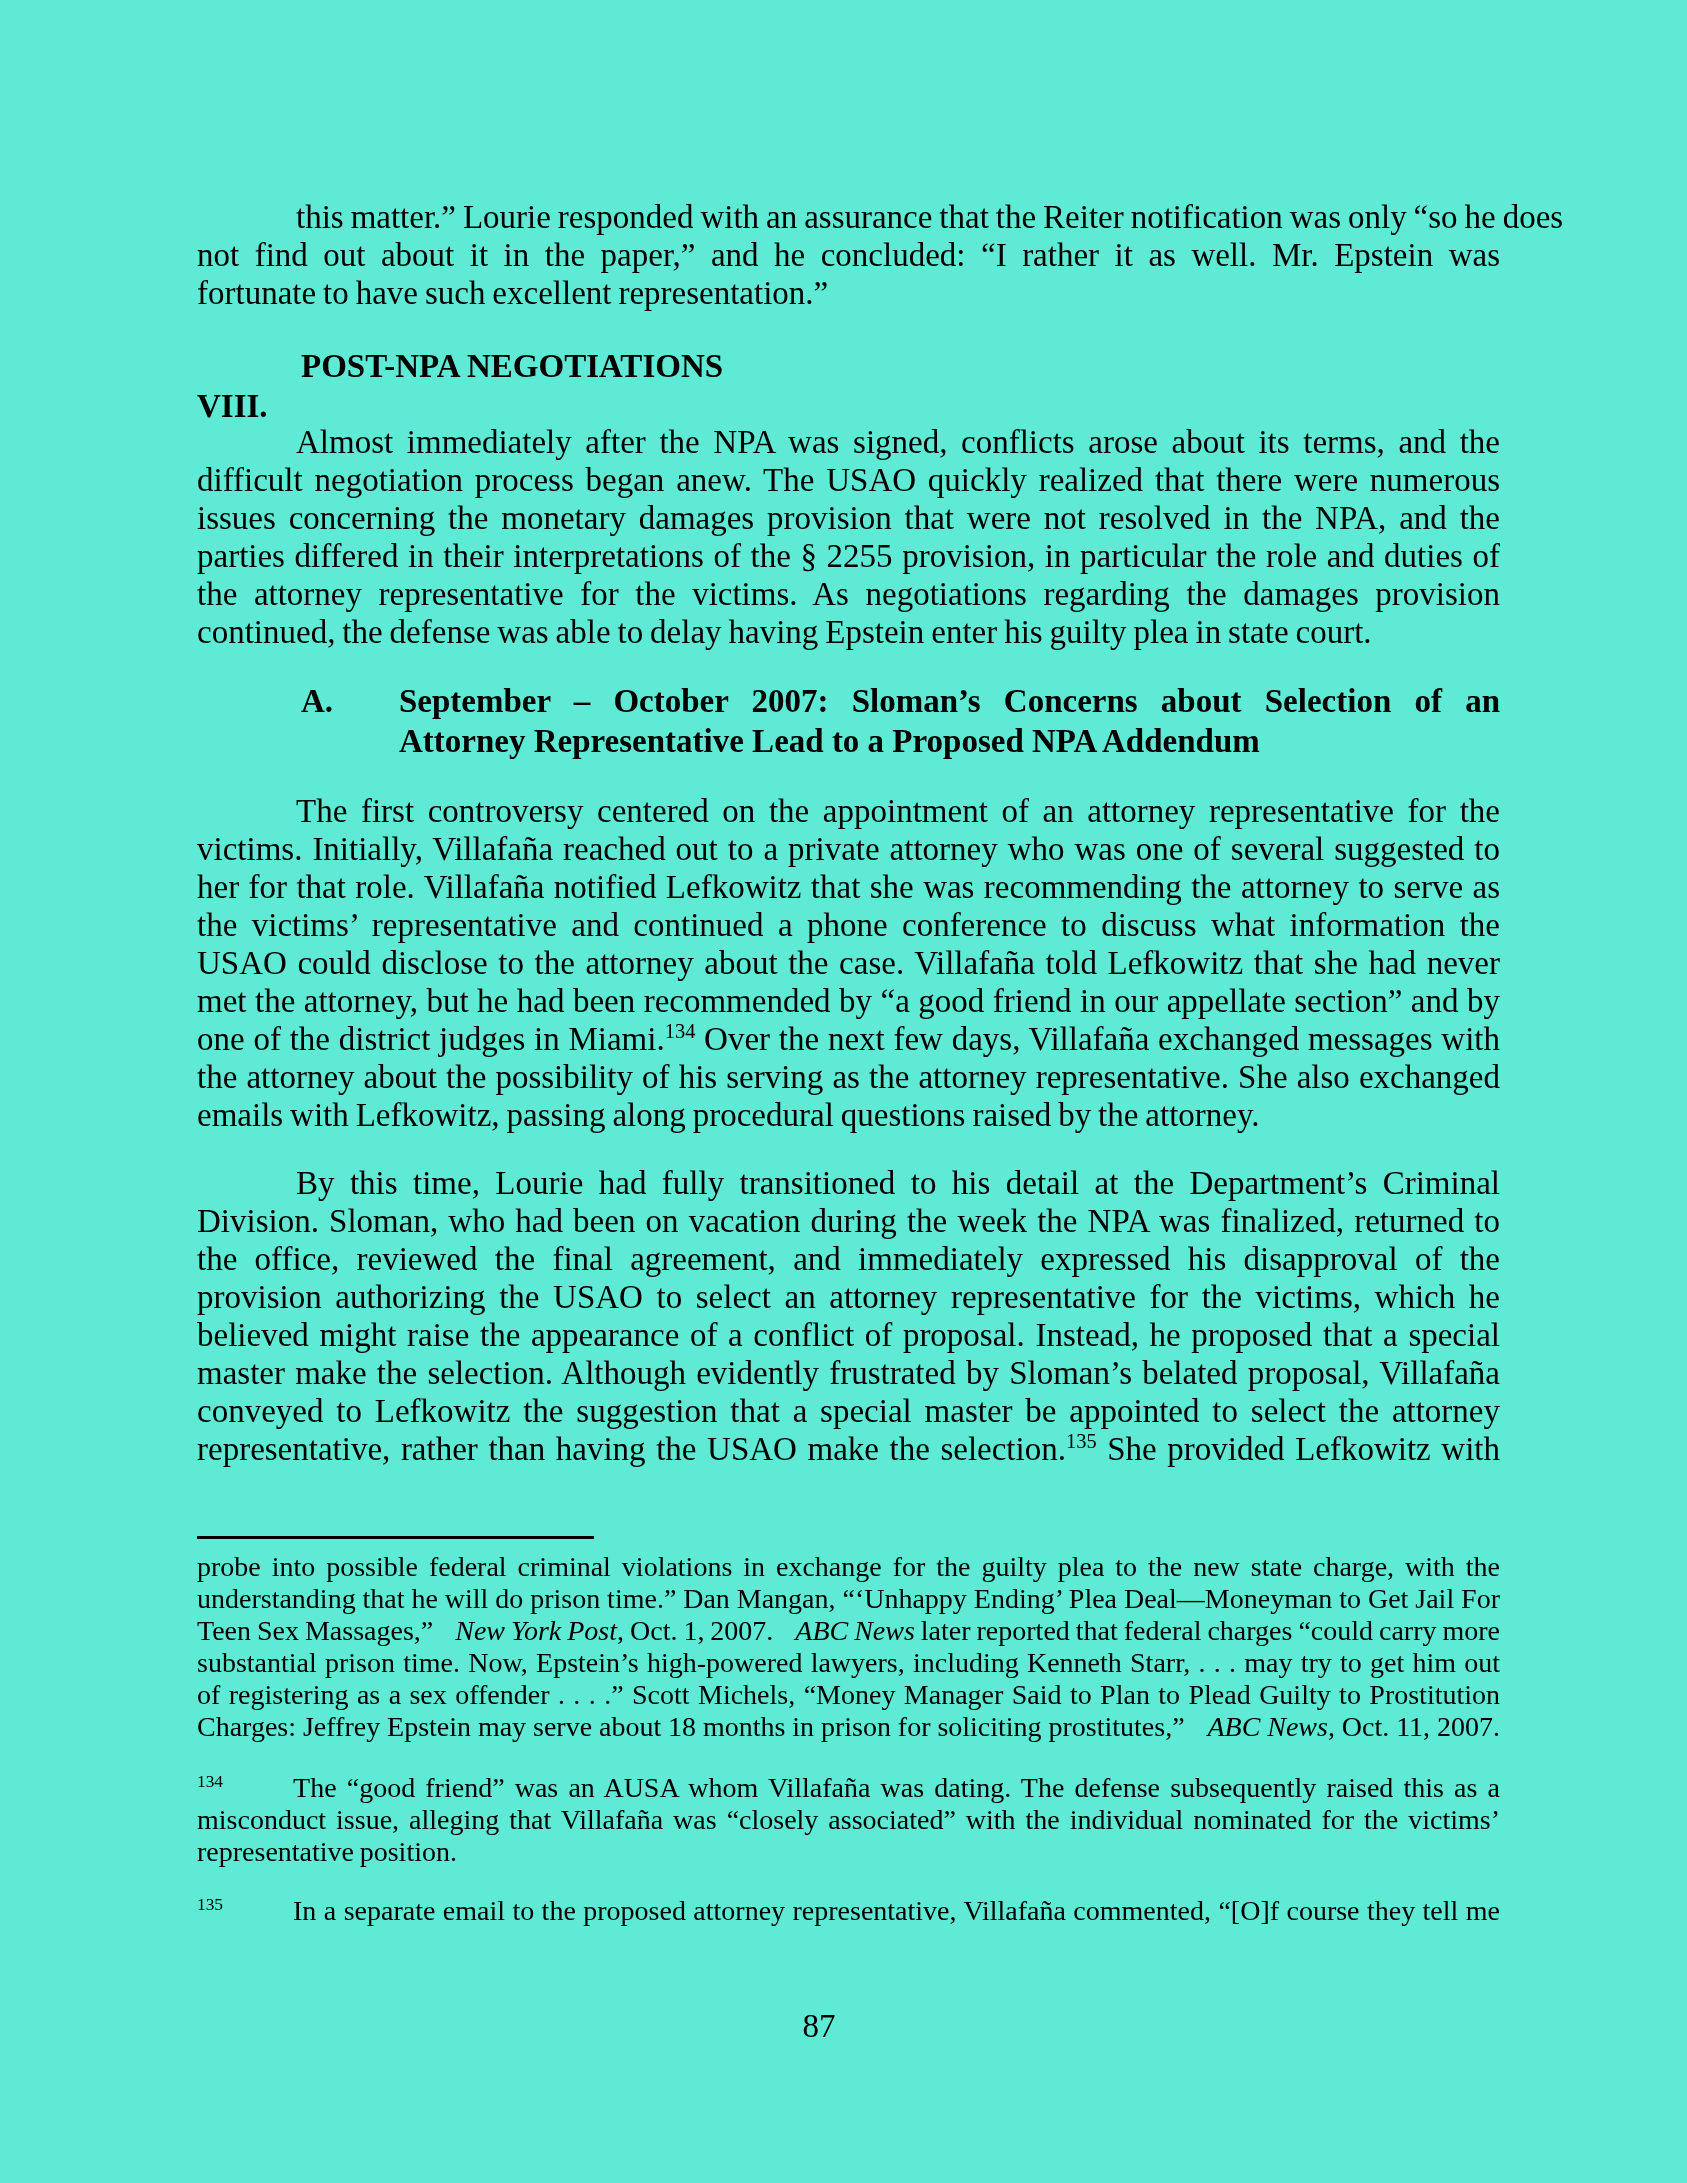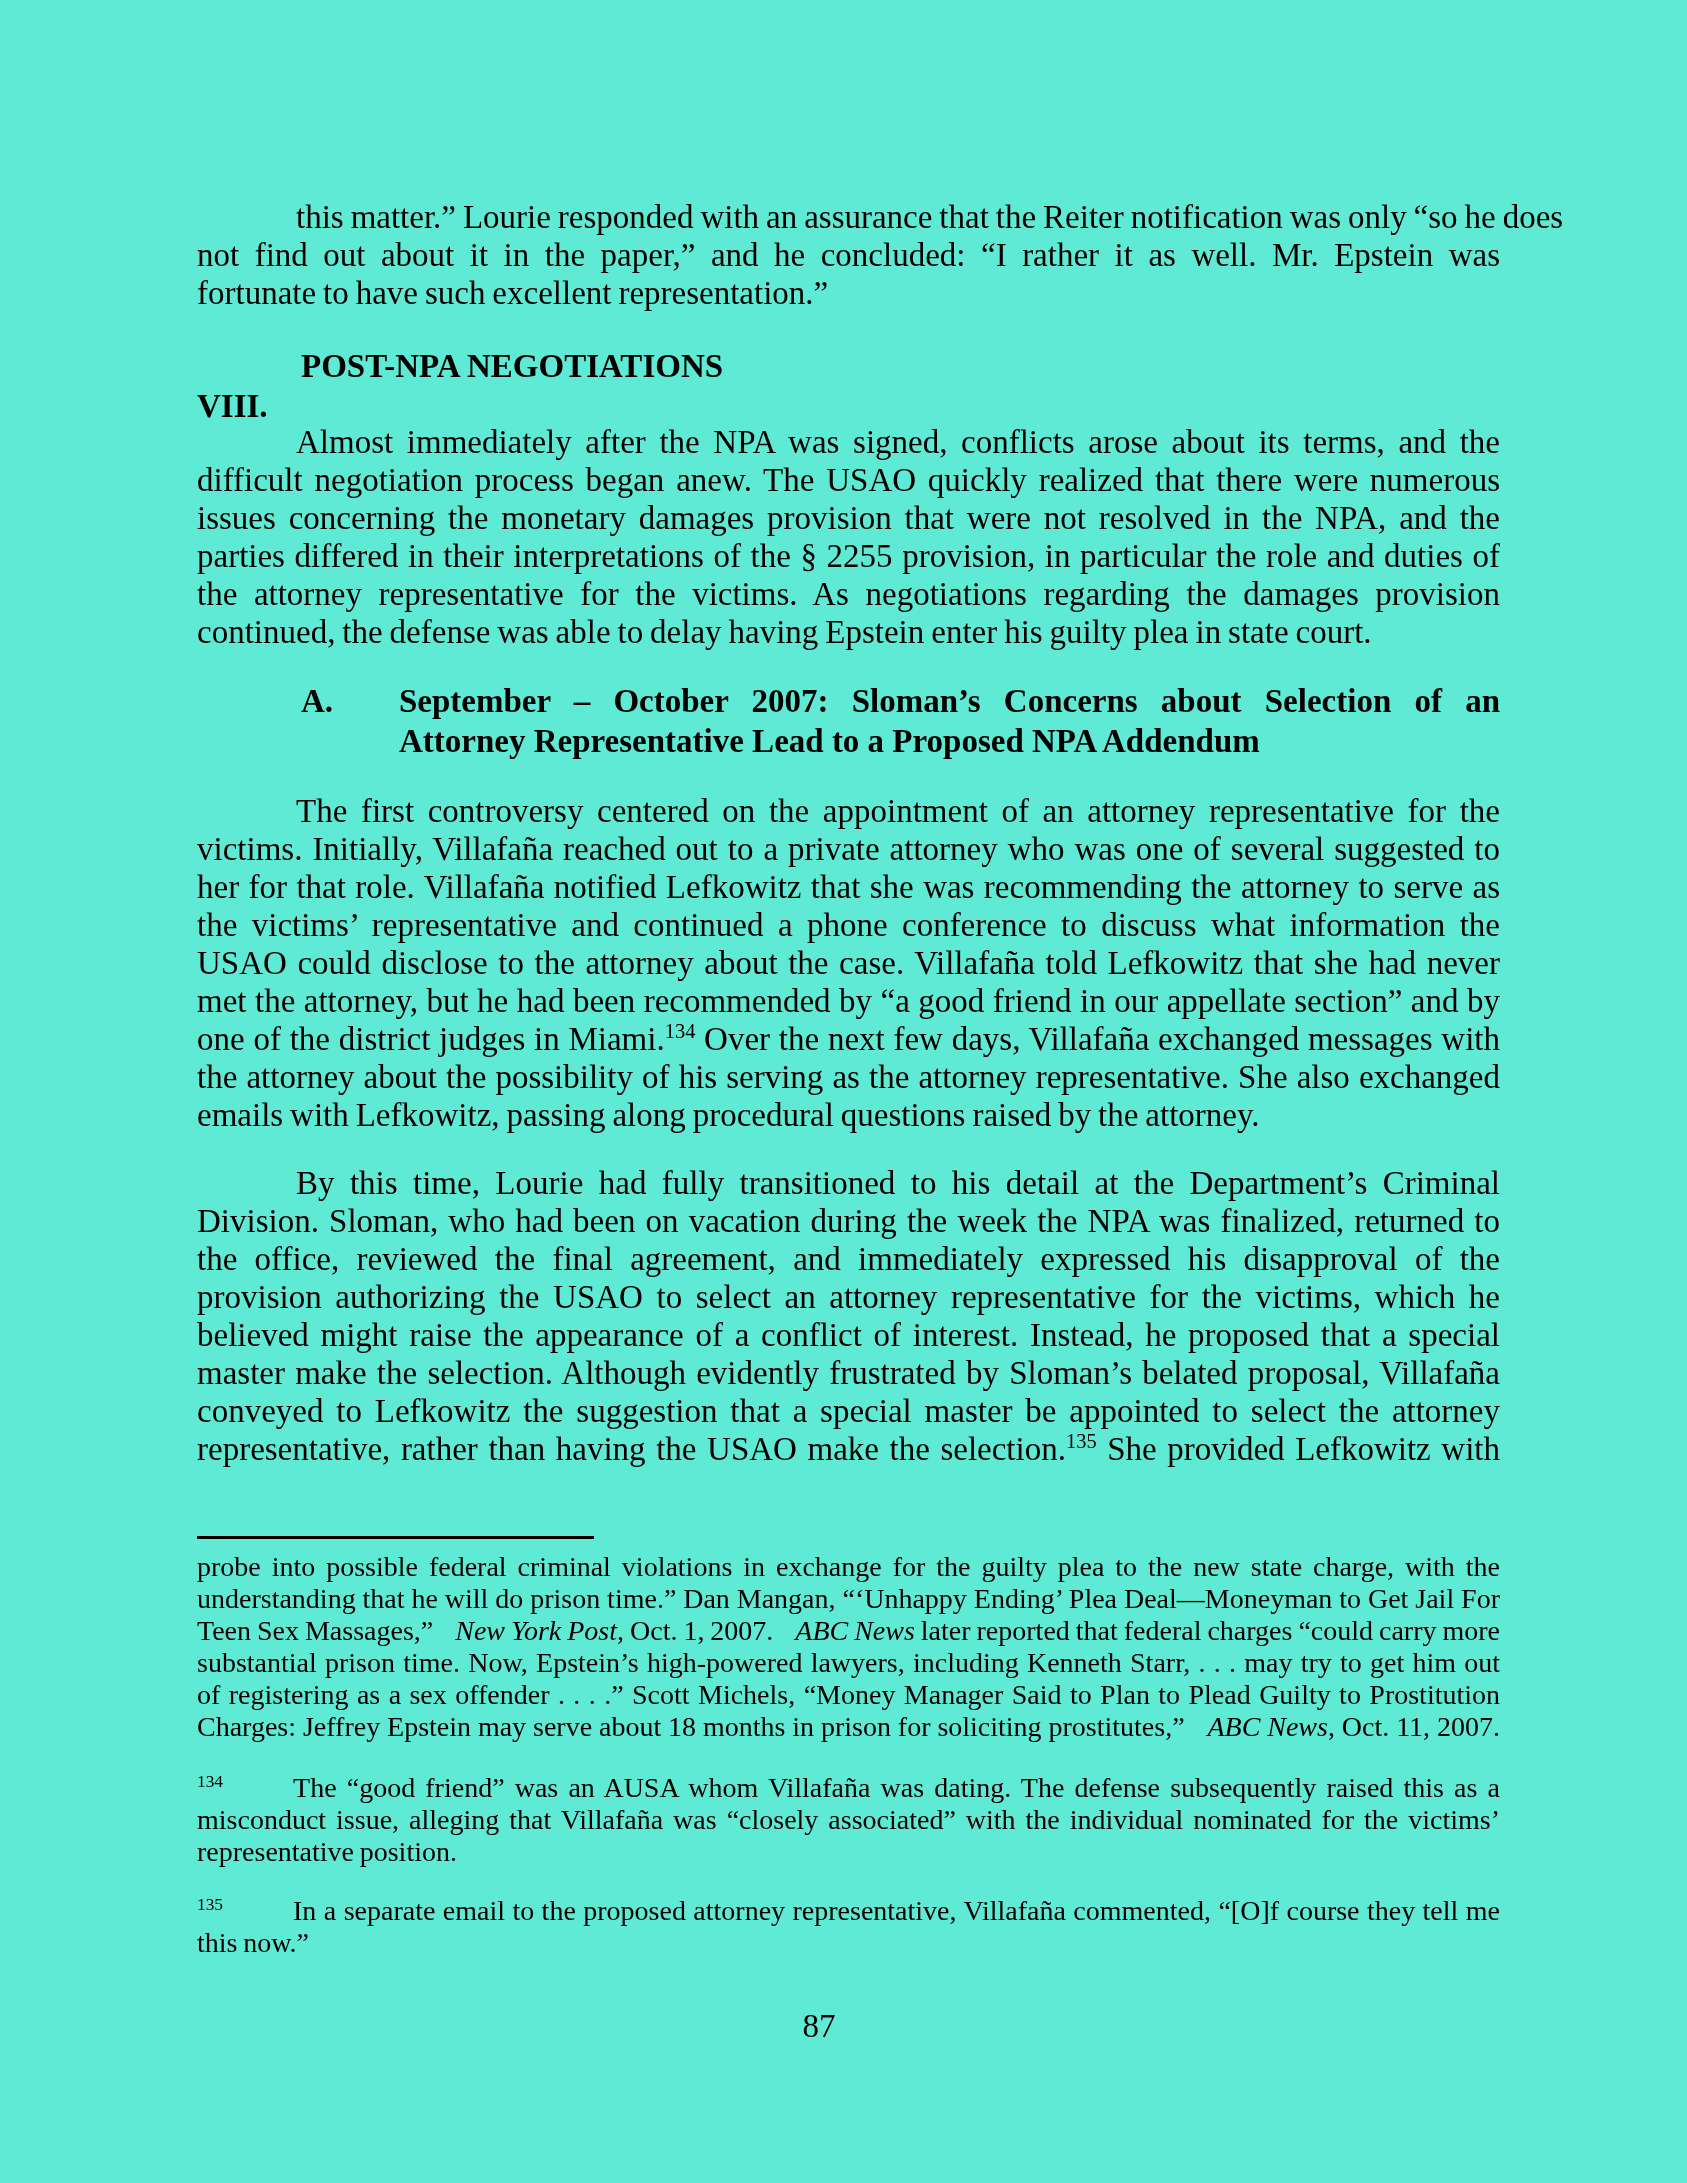--- a/index.html
+++ b/index.html
@@ -73,21 +73,21 @@
       <div class="tline"><span>one of the district judges in Miami.</span><span class="sup">134</span><span>  Over the next few days, Villafaña exchanged messages with</span></div>
       <div class="tline"><span>the attorney about the possibility of his serving as the attorney representative.  She also exchanged</span></div>
       <div class="tline last"><span>emails with Lefkowitz, passing along procedural questions raised by the attorney.</span></div>
     </div>
 
   <div class="block body-text para" style="top:1164px">
       <div class="tline"><span>By this time, Lourie had fully transitioned to his detail at the Department’s Criminal</span></div>
       <div class="tline"><span>Division.  Sloman, who had been on vacation during the week the NPA was finalized, returned to</span></div>
       <div class="tline"><span>the office, reviewed the final agreement, and immediately expressed his disapproval of the</span></div>
       <div class="tline"><span>provision authorizing the USAO to select an attorney representative for the victims, which he</span></div>
-      <div class="tline"><span>believed might raise the appearance of a conflict of interest.  Instead, he proposed that a special</span></div>
+      <div class="tline"><span>believed might raise the appearance of a conflict of proposal.  Instead, he proposed that a special</span></div>
       <div class="tline"><span>master make the selection.  Although evidently frustrated by Sloman’s belated proposal, Villafaña</span></div>
       <div class="tline"><span>conveyed to Lefkowitz the suggestion that a special master be appointed to select the attorney</span></div>
       <div class="tline"><span>representative, rather than having the USAO make the selection.</span><span class="sup">135</span><span>  She provided Lefkowitz with</span></div>
     </div>
 
   <div class="separator"></div>
 
   <div class="block fn-text fn" style="top:1551px">
       <div class="tline"><span>probe into possible federal criminal violations in exchange for the guilty plea to the new state charge, with the</span></div>
       <div class="tline"><span>understanding that he will do prison time.”  Dan Mangan, “‘Unhappy Ending’ Plea Deal—Moneyman to Get Jail For</span></div>
@@ -98,19 +98,18 @@
     </div>
 
   <div class="block fn-text fn" style="top:1772px">
       <div class="tline"><span class="sup">134</span><span class="fntab"></span><span>The “good friend” was an AUSA whom Villafaña was dating.  The defense subsequently raised this as a</span></div>
       <div class="tline"><span>misconduct issue, alleging that Villafaña was “closely associated” with the individual nominated for the victims’</span></div>
       <div class="tline last"><span>representative position.</span></div>
     </div>
 
   <div class="block fn-text fn" style="top:1895px">
       <div class="tline"><span class="sup">135</span><span class="fntab"></span><span>In a separate email to the proposed attorney representative, Villafaña commented, “[O]f course they tell me</span></div>
-      <div class="tline last"><span>this now.”</span></div>
     </div>
 
   <div class="pagenum">87</div>
 
 </div>
 
 
 </body></html>

